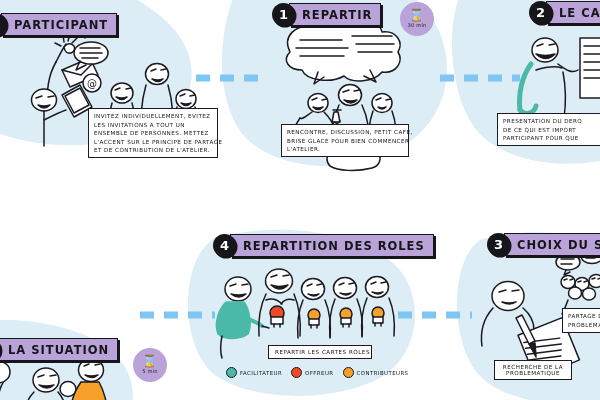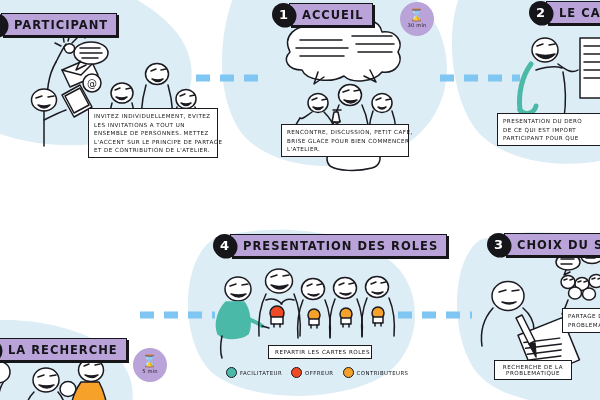--- a/index.html
+++ b/index.html
@@ -344,49 +344,49 @@
   <div class="plaque" style="left:-16px;top:14px;">
     <div class="num">0</div>
     <div class="bar">
       <span>PARTICIPANT</span>
     </div>
   </div>
 
   <div class="plaque" style="left:272px;top:4px;">
     <div class="num">1</div>
     <div class="bar">
-      <span>ACCUEIL</span>
+      <span>REPARTIR</span>
     </div>
   </div>
 
   <div class="plaque" style="left:529px;top:2px;">
     <div class="num">2</div>
     <div class="bar">
       <span>LE CAD</span>
     </div>
   </div>
 
   <div class="plaque" style="left:487px;top:234px;">
     <div class="num">3</div>
     <div class="bar">
       <span>CHOIX DU SUJET</span>
     </div>
   </div>
 
   <div class="plaque" style="left:213px;top:235px;">
     <div class="num">4</div>
     <div class="bar">
-      <span>PRESENTATION DES ROLES</span>
+      <span>REPARTITION DES ROLES</span>
     </div>
   </div>
 
   <div class="plaque" style="left:-22px;top:339px;">
     <div class="num">5</div>
     <div class="bar">
-      <span>LA RECHERCHE</span>
+      <span>LA SITUATION</span>
     </div>
   </div>
 
   <div class="timer" style="left:400px;top:2px;">
     <div class="hg">⌛</div>
     <div class="tm">30 min</div>
   </div>
 
   <div class="timer" style="left:133px;top:348px;">
     <div class="hg">⌛</div>

